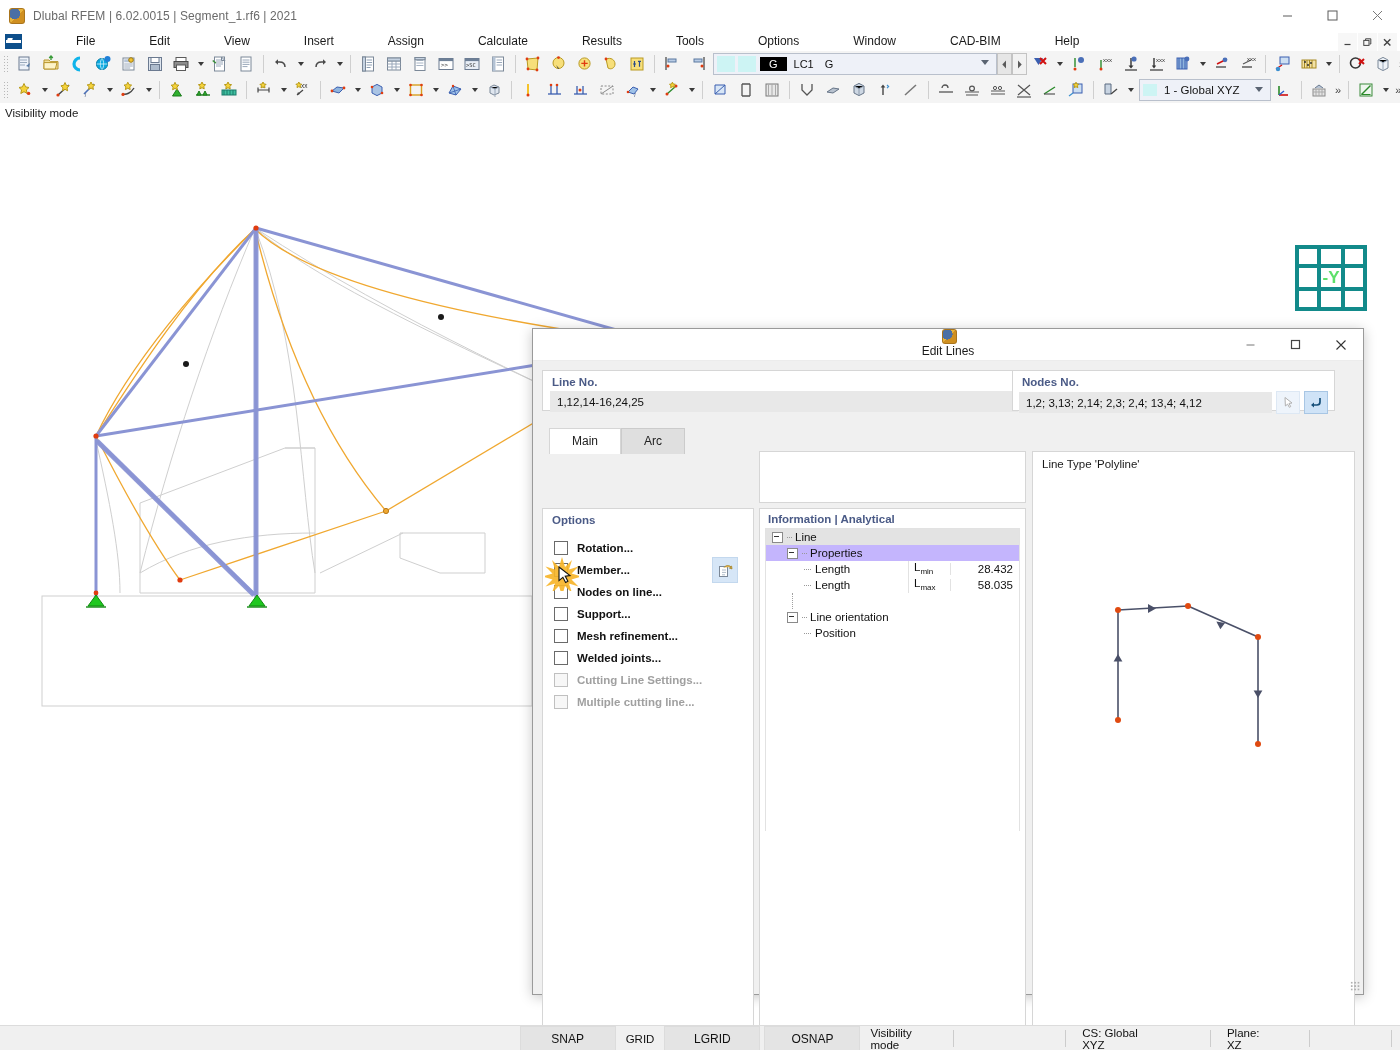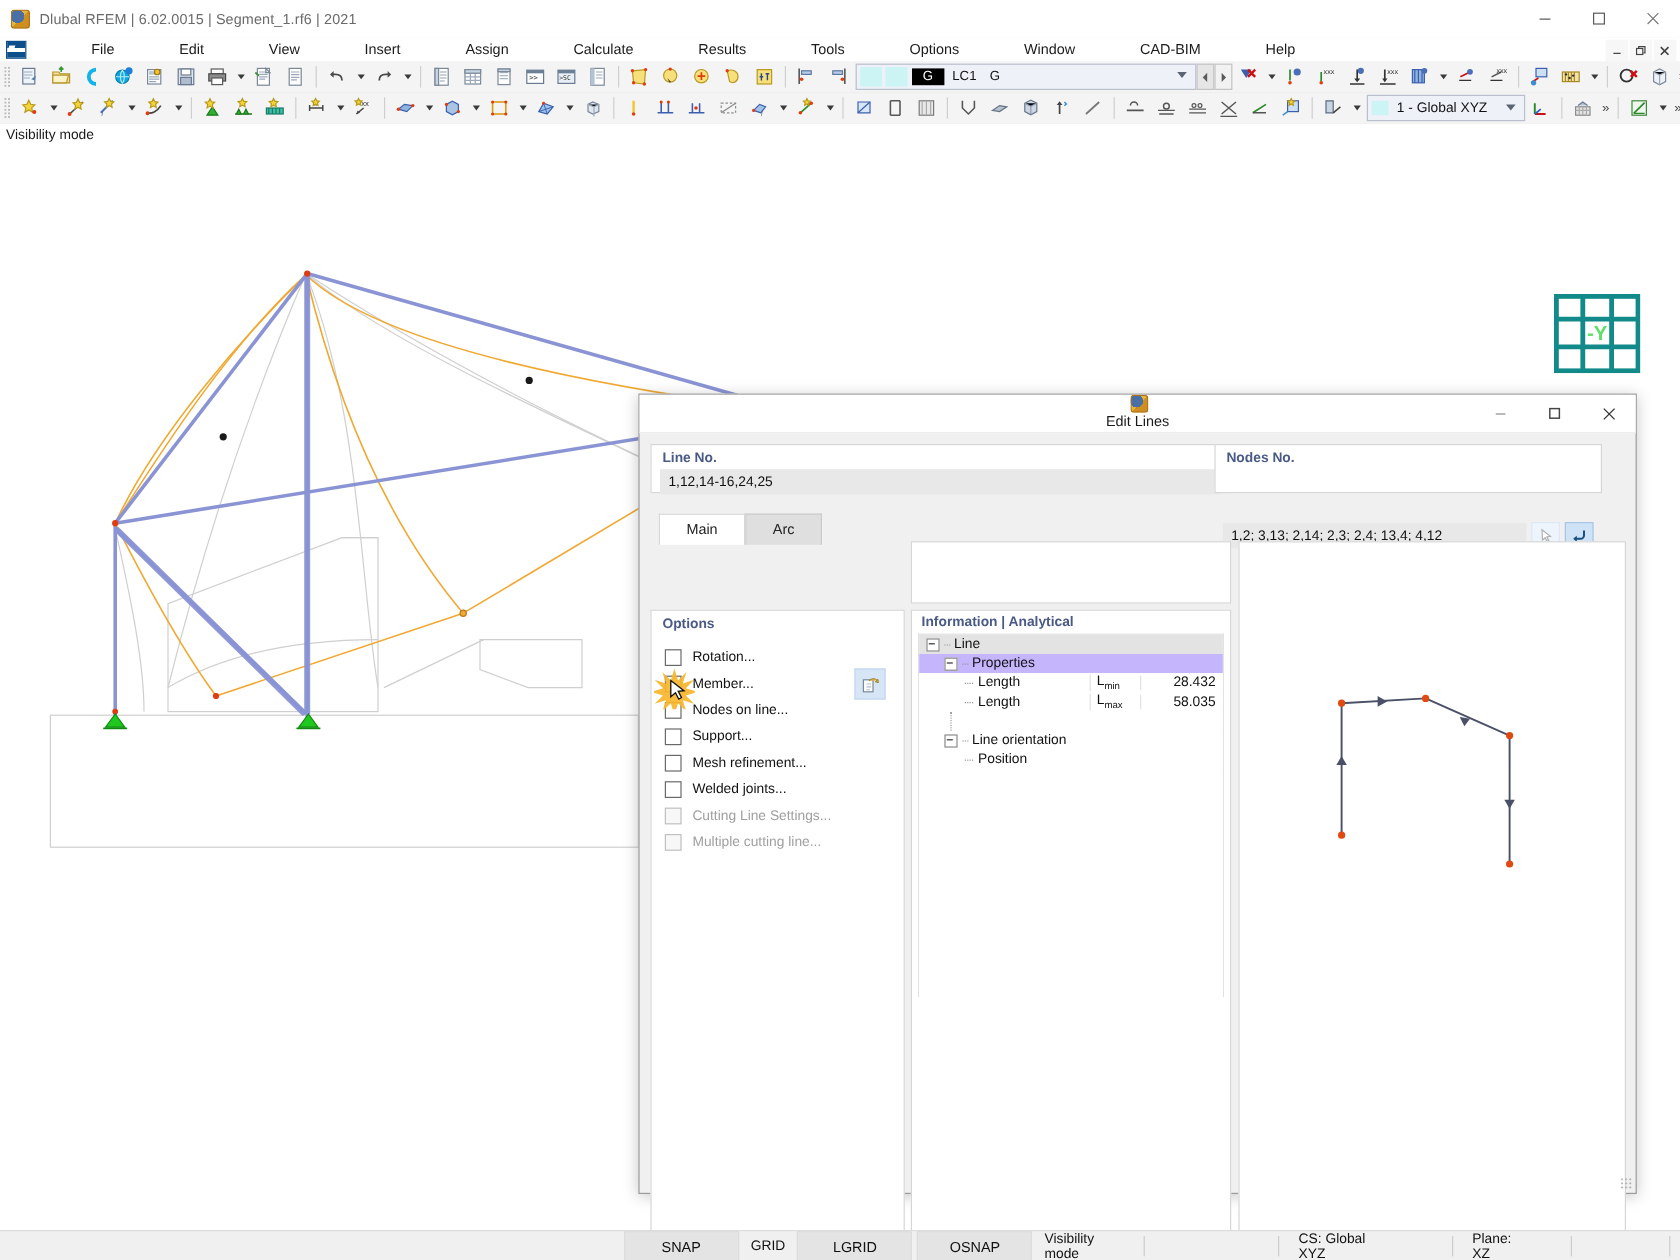--- a/index.html
+++ b/index.html
@@ -155,21 +155,21 @@
   .field-ro{
     background:#e8e8e8;border:none;height:21px;display:flex;align-items:center;
     padding:0 7px;font-size:11.5px;color:#111;
   }
   .tab{
     padding:5px 22px 6px 22px;font-size:12px;background:#dfdfdf;border:1px solid #cbcbcb;
     border-bottom:none;color:#222;
   }
   .tab.active{background:#ffffff;border-color:#d6d6d6;position:relative;z-index:2;}
 
-  .chkrow{display:flex;align-items:center;height:22px;font-size:11.5px;color:#111;}
+  .chkrow{display:flex;align-items:center;height:22px;font-size:11.5px;color:#111;font-weight:bold;}
   .chk{
     width:12px;height:12px;border:1px solid #6a6a6a;background:#fff;margin-right:9px;flex:none;
   }
   .chkrow.dis{color:#a0a0a0;}
   .chkrow.dis .chk{border-color:#c0c0c0;background:#f7f7f7;}
 
   .tree-hdr{font-size:11.5px;color:#4a5a86;font-weight:bold;padding:4px 8px 3px 8px;background:#fff;}
   .tree-row{display:flex;align-items:center;height:16px;font-size:11.5px;color:#111;}
   .tree-row.sel{background:#e3e3e3;}
   .exp{
@@ -932,21 +932,21 @@
       </div>
     </div>
 
     <div class="grp" style="left:9px;top:41px;width:482px;height:39px;">
       <div class="grp-title">Line No.</div>
       <div class="field-ro" style="margin:0 7px;">1,12,14-16,24,25</div>
     </div>
 
     <div class="grp" style="left:479px;top:41px;width:321px;height:39px;">
       <div class="grp-title">Nodes No.</div>
-      <div style="display:flex;align-items:center;padding:0 6px;gap:4px;margin-top:44px;">
+      <div style="display:flex;align-items:center;padding:0 6px;gap:4px;">
         <div class="field-ro" style="flex:1;">1,2; 3,13; 2,14; 2,3; 2,4; 13,4; 4,12</div>
         <div class="smallbtn flat" style="width:22px;height:21px;">
           <svg width="13" height="13" viewBox="0 0 13 13">
               <path d="M3 1.5l7 5.5-3 .4 1.7 3.2-1.4.7L5.6 8.1 3.4 10z" fill="#fff" stroke="#b0b0b0"></path>
             </svg>
         </div>
         <div class="smallbtn" style="width:22px;height:21px;background:#cfe3f7;border-color:#a8c6e4;">
           <svg width="14" height="13" viewBox="0 0 14 13">
               <path d="M11 2v4a3 3 0 0 1-3 3H3" fill="none" stroke="#17507a" stroke-width="1.7"></path>
               <path d="M5 6.5L2 9l3 2.5z" fill="#17507a"></path>
@@ -1056,20 +1056,21 @@
           <span style="flex:1;">Position</span>
           <span style="width:36px;border-left:1px solid #e2e2e2;"></span>
           <span style="width:62px;border-left:1px solid #e2e2e2;"></span>
         </div>
         <div style="height:190px;background:#fff;"></div>
       </div>
 
     </div>
 
     <div class="grp" style="left:499px;top:122px;width:321px;height:810px;">
+      <div style="font-size:11.5px;color:#1a1a1a;padding:6px 9px;">Line Type 'Polyline'</div>
       <svg width="321" height="700" viewBox="0 0 321 700" style="display:block;">
         <g stroke="#4a5068" stroke-width="1.6" fill="none">
           <path d="M85 244 L85 134"></path>
           <path d="M85 134 L155 130"></path>
           <path d="M155 130 L225 161"></path>
           <path d="M225 161 L225 268"></path>
         </g>
 
         <g fill="#4a5068">
           <path d="M85 178 l-4.4 7.6 h8.8 z"></path>

